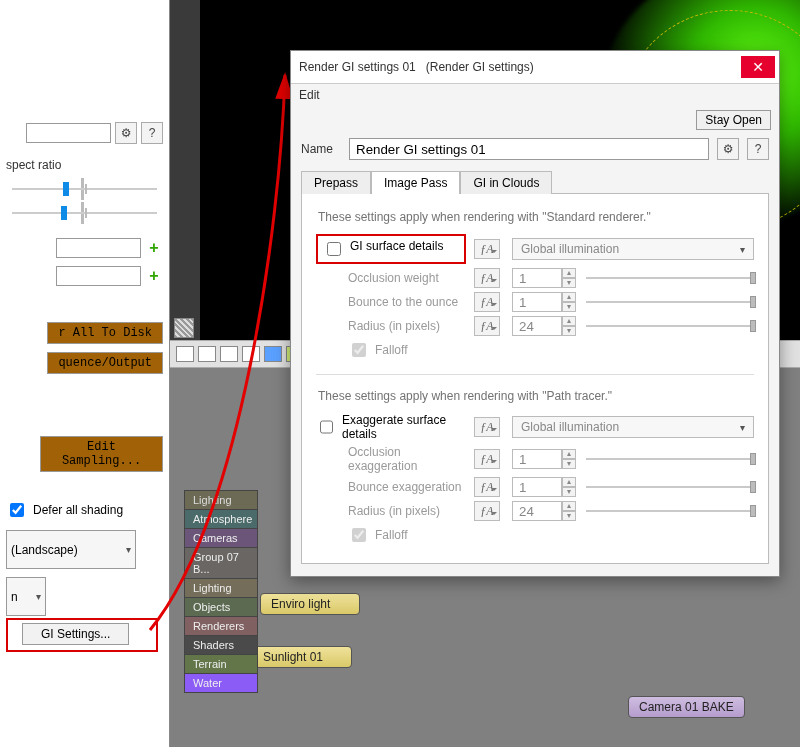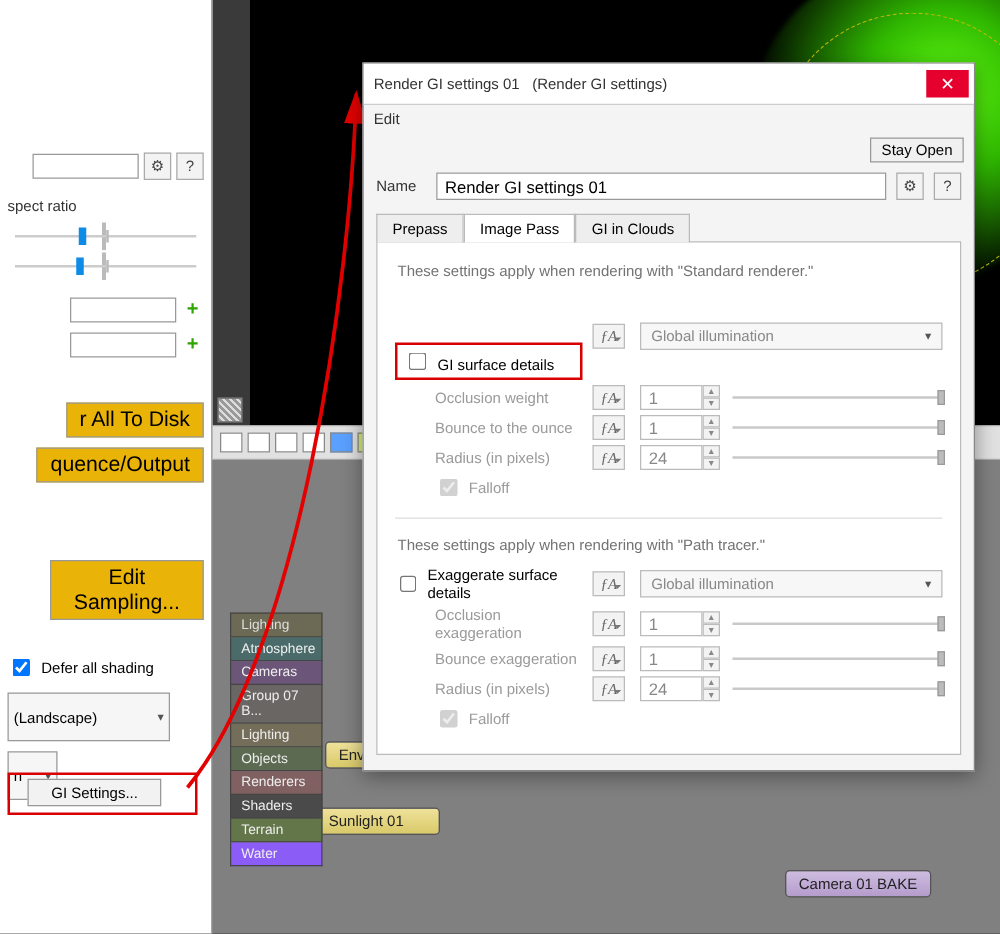--- a/index.html
+++ b/index.html
@@ -78,22 +78,23 @@
   }
   .slider-strip .tick {
     position:absolute; top:6px; width:2px; height:10px; background:#bbb; left:50%;
   }
   .slider-strip .thumb {
     position: absolute; top: 4px; width: 6px; height: 14px;
     background: #0d8be6; left: 30%;
   }
   .lp-button {
     display: inline-block; padding: 3px 10px;
-    border: 1px solid #999; background: #eab308;
-    font-size: 17px;
+    border: 1px solid #999; background: #a16207;
+    font-size: 12px;
+    font-family: Liberation Mono, monospace;
   }
   .lp-checkbox { display:flex; align-items:center; gap:6px; padding: 6px; }
   .lp-select {
     width: 130px; height: 39px; border: 1px solid #999;
     background: #f6f6f6; padding: 0 4px;
     display:flex; align-items:center; justify-content:space-between;
   }
   .chev { color:#555; font-size:10px; }
 
   .gi-settings-box {
@@ -263,21 +264,21 @@
   .hslider .th {
     position:absolute; right:-2px; top:2px; width:6px; height:12px;
     background:#bcbcbc; border:1px solid #999;
   }
   .valrow {
     display:flex; align-items:center;
   }
   .chkline { display:flex; align-items:center; gap:6px; }
   input[type=checkbox] { width:14px; height:14px; }
   .redbox-gi {
-    border:2px solid #d80000; padding:3px 10px 3px 5px; display:inline-flex; align-items:flex-end; gap:6px;margin-top:40px;
+    border:2px solid #d80000; padding:3px 10px 3px 5px; display:inline-flex; align-items:flex-start; gap:6px;
   }
   hr.div { border:none; border-top:1px solid #ddd; margin:14px 0; }
 </style>
 </head>
 <body>
 
 <div class="stage">
 
   <div class="preview">
     <div class="glow"></div>

